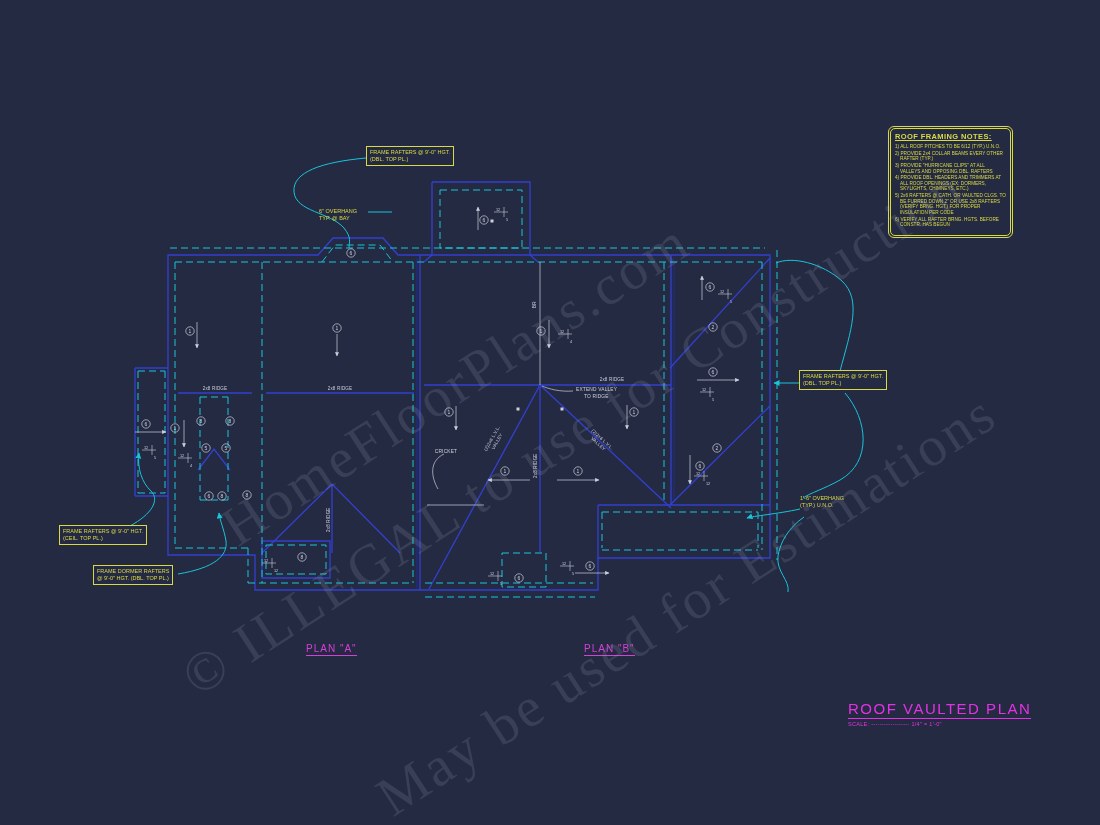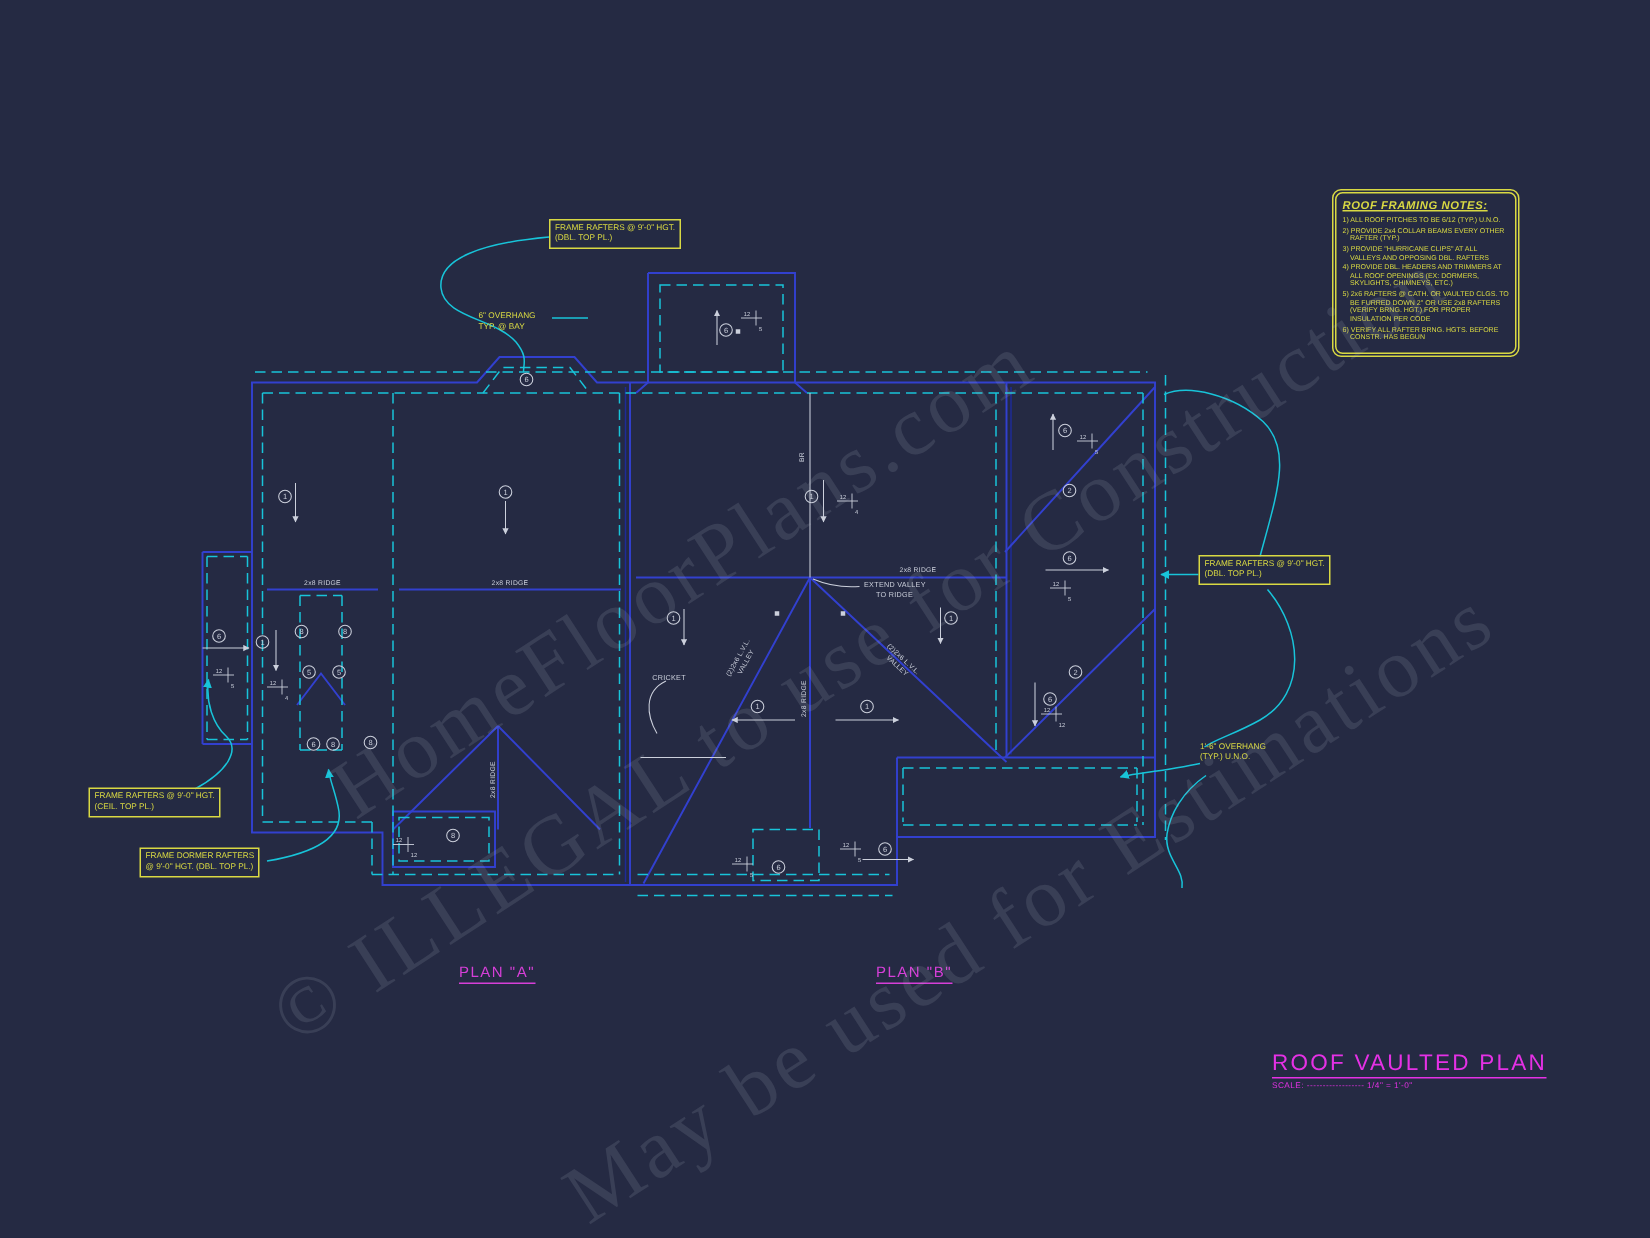--- a/index.html
+++ b/index.html
@@ -22,21 +22,21 @@
   .sq{fill:#ccd0dc;stroke:none;}
   
   .co{position:absolute;color:#d9d943;font-size:5.5px;line-height:1.25;white-space:nowrap;
       border:1px solid #d9d943;padding:2px 3px;background:rgba(37,42,67,.55);}
   .co.nob{border:none;background:transparent;padding:0;}
   
   #notes{position:absolute;left:888px;top:126px;width:121px;border:1px solid #d9d943;
          border-radius:6px;padding:1px;}
   #notes .inner{border:1px solid #d9d943;border-radius:5px;padding:3px 4px 6px 4px;}
   #notes .ttl{color:#d9d943;font-size:7.5px;font-weight:bold;letter-spacing:.4px;
-              text-decoration:underline;margin-bottom:3px;white-space:nowrap;font-style:italic;}
+              text-decoration:underline;margin-bottom:3px;white-space:nowrap;}
   #notes .itm{color:#d9d943;font-size:4.7px;line-height:1.2;padding-left:5px;text-indent:-5px;
               margin-bottom:1px;}
   
   .plan{position:absolute;color:#d63fd8;font-size:10px;letter-spacing:1px;
         border-bottom:1px solid #d63fd8;padding-bottom:1px;}
   #title{position:absolute;left:848px;top:700px;color:#e531e5;font-size:15px;letter-spacing:1.5px;
          border-bottom:1px solid #e531e5;padding-bottom:1px;white-space:nowrap;}
   #scale{position:absolute;left:848px;top:721px;color:#e531e5;font-size:5.5px;letter-spacing:.3px;
          white-space:nowrap;}
   

